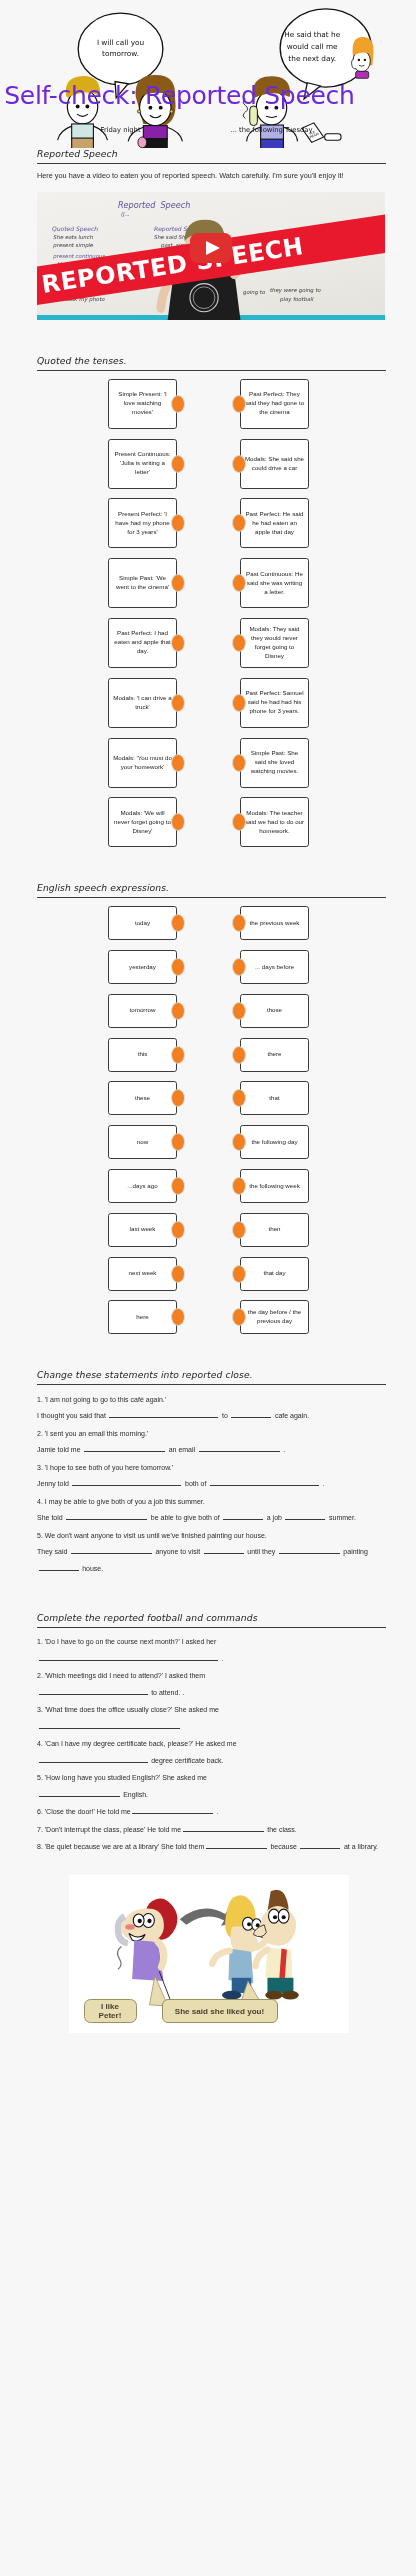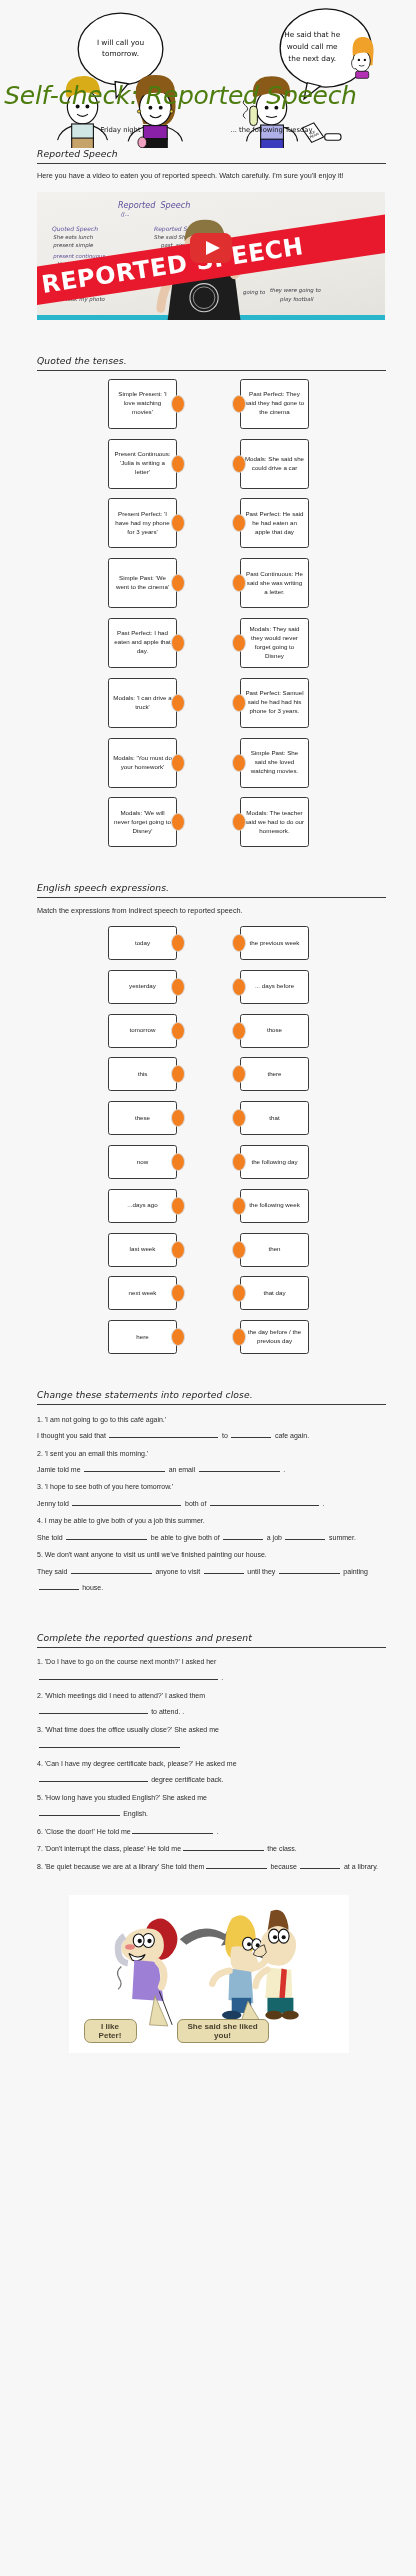--- a/index.html
+++ b/index.html
@@ -20,24 +20,23 @@
     height: 148px;
     background: #f7f7f7;
     overflow: hidden;
   }
   .hero-svg { position: absolute; left: 0; top: 0; }
   .hero-title {
     position: absolute;
     left: 4.3px; top: 81px;
     width: 413px;
     font-family: "DejaVu Sans", sans-serif;
-    font-style: italic;
     font-size: 25px;
     font-weight: 400;
-    color: #4d7c0f;
+    color: #6d28d9;
     letter-spacing: -0.3px;
     white-space: nowrap;
     z-index: 5;
   }
 
   
   .content { padding: 0 0 0 0; }
 
   .section { margin: 0 0 0 0; }
 
@@ -439,21 +438,20 @@
             <div class="match-box tall">Modals: The teacher said we had to do our homework.<span class="dot l"></span></div>
           </div>
         </div>
     </div>
 
     <div class="spacer-xl"></div>
 
     <div class="section">
       <h2 class="sec-title">English speech expressions.</h2>
       <div class="sec-rule"></div>
-      <p class="body-text">Match the expressions from indirect speech to reported speech.</p>
 
       <div class="match-grid" id="expr-grid">
           <div class="match-cell left">
             <div class="match-box exp">today<span class="dot r"></span></div>
           </div>
           <div class="match-cell right">
             <div class="match-box exp">the previous week<span class="dot l"></span></div>
           </div>
           <div class="match-cell left">
             <div class="match-box exp">yesterday<span class="dot r"></span></div>
@@ -527,21 +525,21 @@
           <div class="q">4. I may be able to give both of you a job this summer.</div>
           <div class="ans">She told <span class="blank b-lg"></span> be able to give both of <span class="blank b-sm"></span> a job <span class="blank b-sm"></span> summer.</div>
           <div class="q">5. We don't want anyone to visit us until we've finished painting our house.</div>
           <div class="ans">They said <span class="blank b-lg"></span> anyone to visit <span class="blank b-sm"></span> until they <span class="blank b-md"></span> painting <span class="blank b-sm"></span> house.</div>
         </div>
     </div>
 
     <div class="spacer-xl"></div>
 
     <div class="section">
-      <h2 class="sec-title">Complete the reported questions and present</h2>
+      <h2 class="sec-title">Complete the reported football and commands</h2>
       <div class="sec-rule"></div>
       <div class="fill-block" id="quest-block">
           <div class="q"><span>1. 'Do I have to go on the course next month?' I asked her</span></div>
           <div class="ans"><span class="blank b-full"></span><span> .</span></div>
           <div class="q"><span>2. 'Which meetings did I need to attend?' I asked them</span></div>
           <div class="ans" style="text-align: left;"><span class="blank b-xl"></span><span> to attend. .</span></div>
           <div class="q"><span>3. 'What time does the office usually close?' She asked me</span></div>
           <div class="ans"><span class="blank b-xxl"></span></div>
           <div class="q"><span>4. 'Can I have my degree certificate back, please?' He asked me</span></div>
           <div class="ans" style="text-align: left;"><span class="blank b-xl"></span><span> degree certificate back.</span></div>
@@ -605,20 +603,20 @@
             <path d="M366 138 q-20 10 -22 30" stroke="#f2dfbc" stroke-width="12" fill="none" stroke-linecap="round"></path>
             <ellipse cx="378" cy="222" rx="16" ry="8" fill="#5a3b18"></ellipse>
             <ellipse cx="408" cy="222" rx="16" ry="8" fill="#5a3b18"></ellipse>
           </g>
 
           <path d="M158 186 l24 56 l-34 -2 Z" fill="#e8ddb1" stroke="#9a8f63" stroke-width="1.4"></path>
           <path d="M330 196 l30 50 l-46 -2 Z" fill="#e8ddb1" stroke="#9a8f63" stroke-width="1.4"></path>
         </svg>
 
         <div class="bubble" style="left:15px; top:124px; width:53px; height:24px;">I like Peter!</div>
-        <div class="bubble" style="left:108px; top:124px; width:92px; height:24px;border-radius:6px;">She said she liked you!</div>
+        <div class="bubble" style="left:93px; top:124px; width:116px; height:24px;border-radius:6px;">She said she liked you!</div>
       </div>
     </div>
 
     <div class="spacer-md"></div>
   </div>
 </div>
 
 
 </body></html>

